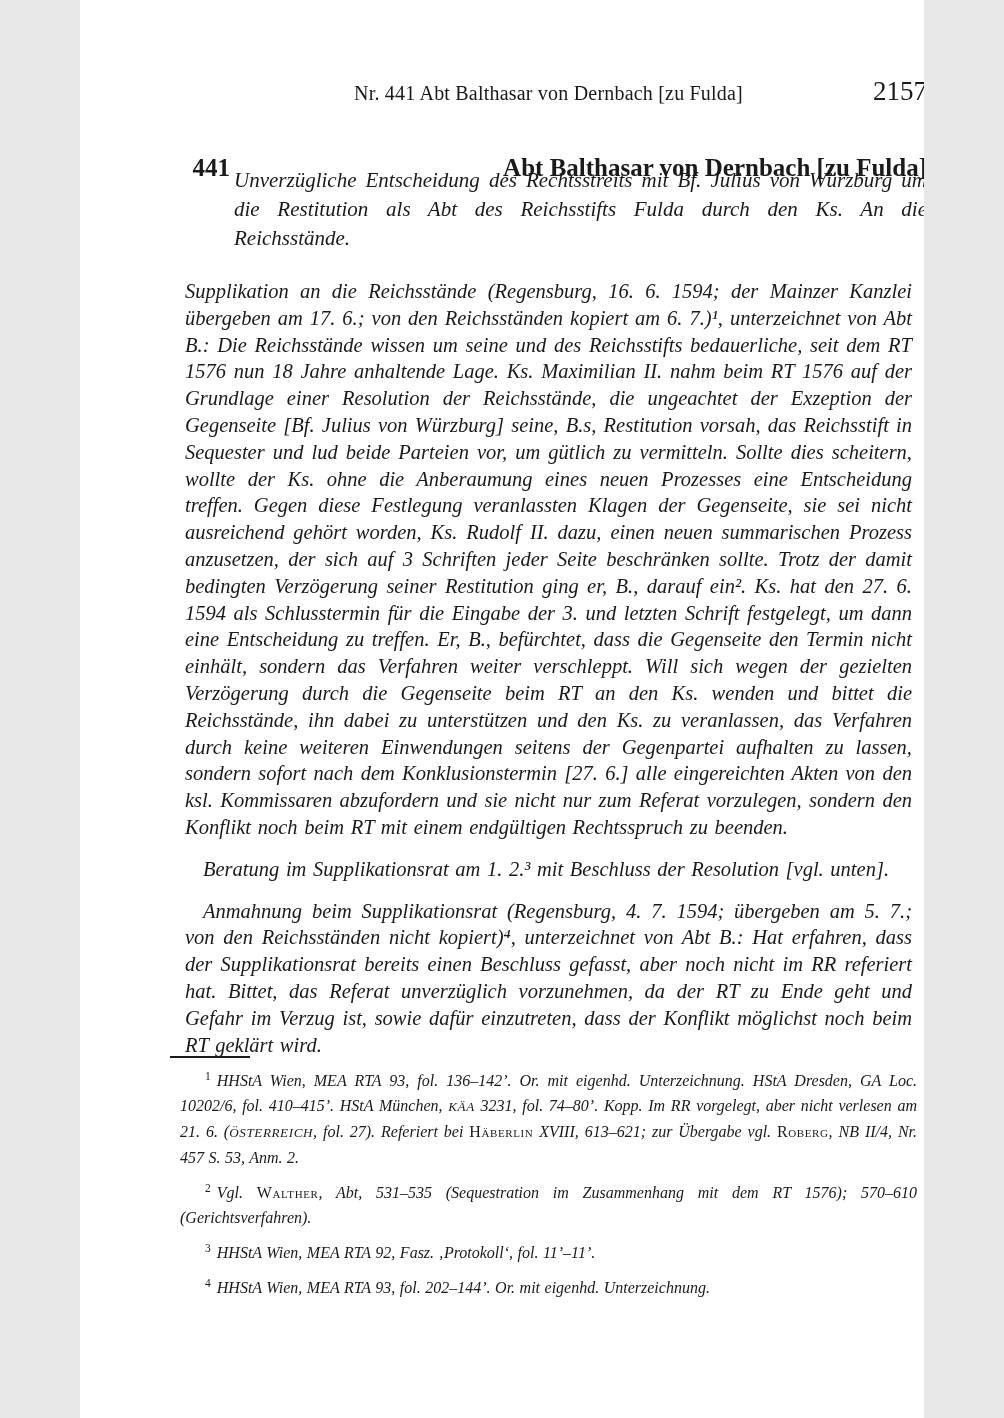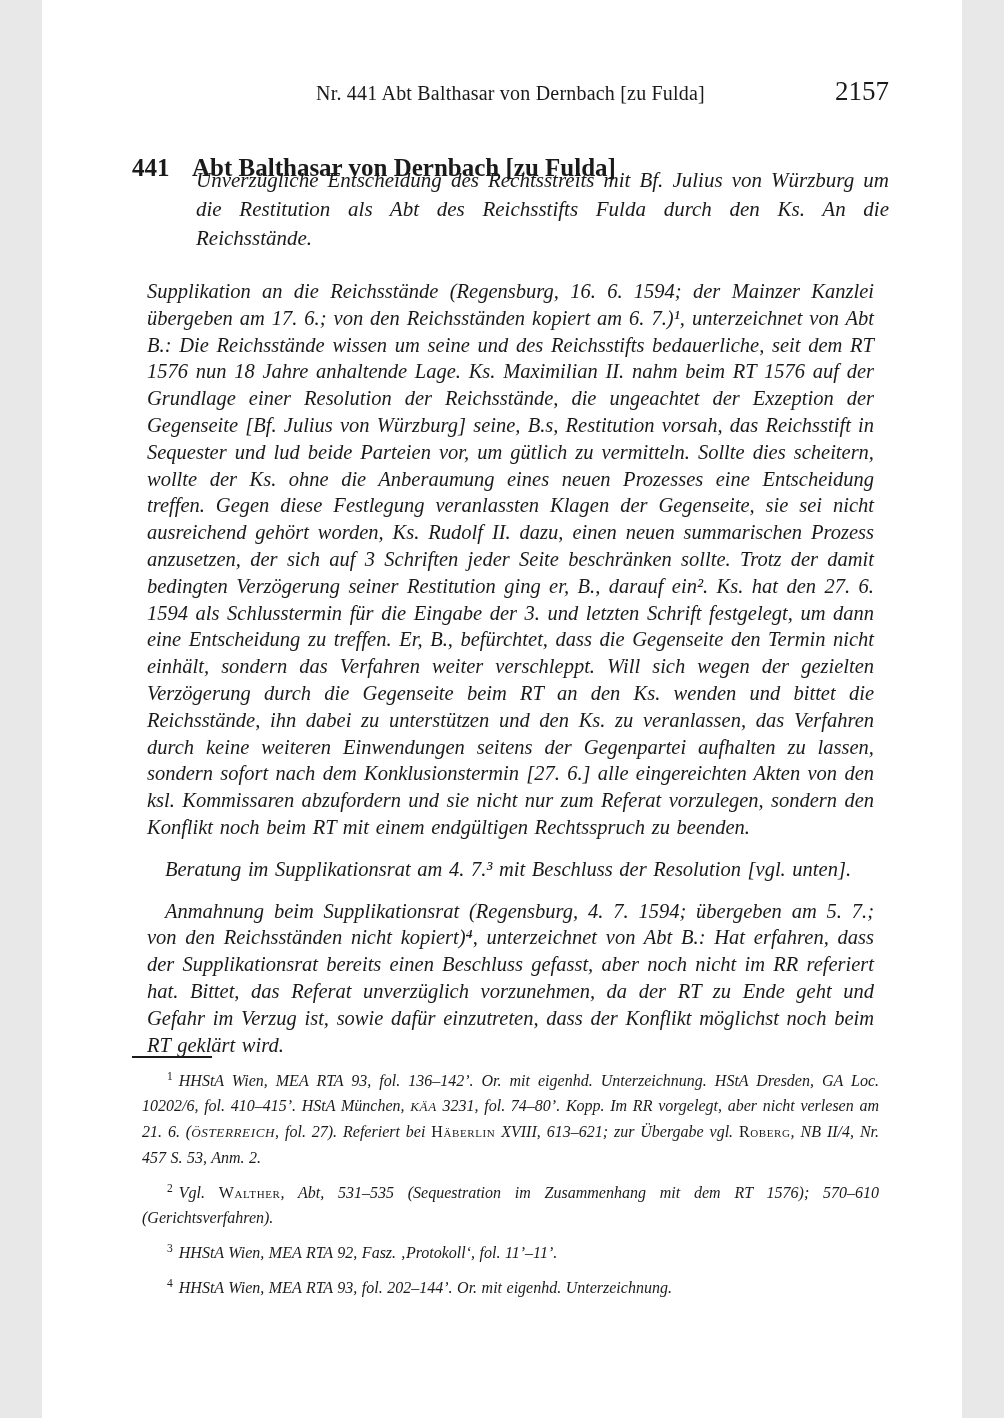--- a/index.html
+++ b/index.html
@@ -2,21 +2,21 @@
 <html lang="de"><head>
 <meta charset="utf-8">
 <style>
   html, body {
     margin: 0;
     padding: 0;
     background: #e8e8e8;
   }
   .page {
     position: relative;
-    width: 920px;
+    width: 844px;
     height: 1418px;
     margin: 0 auto;
     background: #ffffff;
     color: #1a1a1a;
     font-family: "Liberation Serif", "DejaVu Serif", serif;
     overflow: hidden;
   }
 
   
   .running-row {
@@ -46,20 +46,21 @@
     position: absolute;
     left: 90px;
     top: 116px;
     width: 757px;
     margin: 0;
     font-size: 25px;
     font-weight: bold;
     line-height: 32px;
     display: flex;
     align-items: baseline;
+    text-align: right;
   }
   .entry-number { flex: 0 0 60px; }
   .entry-title  { flex: 1 1 auto; margin-top: 36px; }
 
   
   .summary {
     position: absolute;
     left: 154px;
     top: 166px;
     width: 693px;
@@ -138,21 +139,21 @@
 
   <h1 class="entry-heading">
     <span class="entry-number">441</span>
     <span class="entry-title">Abt Balthasar von Dernbach [zu Fulda]</span>
   </h1>
 
   <p class="summary">Unverzügliche Entscheidung des Rechtsstreits mit Bf. Julius von Würzburg um die Restitution als Abt des Reichsstifts Fulda durch den Ks. An die Reichsstände.</p>
 
   <div class="body-text">
     <p class="para">Supplikation an die Reichsstände (Regensburg, 16. 6. 1594; der Mainzer Kanzlei übergeben am 17. 6.; von den Reichsständen kopiert am 6. 7.)¹, unterzeichnet von Abt B.: Die Reichsstände wissen um seine und des Reichsstifts bedauerliche, seit dem RT 1576 nun 18 Jahre anhaltende Lage. Ks. Maximilian II. nahm beim RT 1576 auf der Grundlage einer Resolution der Reichsstände, die ungeachtet der Exzeption der Gegenseite [Bf. Julius von Würzburg] seine, B.s, Restitution vorsah, das Reichsstift in Sequester und lud beide Parteien vor, um gütlich zu vermitteln. Sollte dies scheitern, wollte der Ks. ohne die Anberaumung eines neuen Prozesses eine Entscheidung treffen. Gegen diese Festlegung veranlassten Klagen der Gegenseite, sie sei nicht ausreichend gehört worden, Ks. Rudolf II. dazu, einen neuen summarischen Prozess anzusetzen, der sich auf 3 Schriften jeder Seite beschränken sollte. Trotz der damit bedingten Verzögerung seiner Restitution ging er, B., darauf ein². Ks. hat den 27. 6. 1594 als Schlusstermin für die Eingabe der 3. und letzten Schrift festgelegt, um dann eine Entscheidung zu treffen. Er, B., befürchtet, dass die Gegenseite den Termin nicht einhält, sondern das Verfahren weiter verschleppt. Will sich wegen der gezielten Verzögerung durch die Gegenseite beim RT an den Ks. wenden und bittet die Reichsstände, ihn dabei zu unterstützen und den Ks. zu veranlassen, das Verfahren durch keine weiteren Einwendungen seitens der Gegenpartei aufhalten zu lassen, sondern sofort nach dem Konklusionstermin [27. 6.] alle eingereichten Akten von den ksl. Kommissaren abzufordern und sie nicht nur zum Referat vorzulegen, sondern den Konflikt noch beim RT mit einem endgültigen Rechtsspruch zu beenden.</p>
-    <p class="para indent">Beratung im Supplikationsrat am 4. 7.³ mit Beschluss der Resolution [vgl. unten].</p>
+    <p class="para indent">Beratung im Supplikationsrat am 1. 2.³ mit Beschluss der Resolution [vgl. unten].</p>
     <p class="para indent">Anmahnung beim Supplikationsrat (Regensburg, 4. 7. 1594; übergeben am 5. 7.; von den Reichsständen nicht kopiert)⁴, unterzeichnet von Abt B.: Hat erfahren, dass der Supplikationsrat bereits einen Beschluss gefasst, aber noch nicht im RR referiert hat. Bittet, das Referat unverzüglich vorzunehmen, da der RT zu Ende geht und Gefahr im Verzug ist, sowie dafür einzutreten, dass der Konflikt möglichst noch beim RT geklärt wird.</p>
   </div>
 
   <div class="footnote-area">
     <div class="footnote-rule"></div>
     <div id="footnotes">
         <p class="footnote"><sup class="fn-marker">1</sup><span class="seg-italic">HHStA Wien, MEA RTA 93, fol. 136–142’. Or. mit eigenhd. Unterzeichnung. HStA Dresden, GA Loc. 10202/6, fol. 410–415’. HStA München, </span><span class="seg-italic-caps">KÄA</span><span class="seg-italic"> 3231, fol. 74–80’. Kopp. Im RR vorgelegt, aber nicht verlesen am 21. 6. (</span><span class="seg-italic-caps">Österreich</span><span class="seg-italic">, fol. 27). Referiert bei </span><span class="seg-smallcaps">Häberlin</span><span class="seg-italic"> XVIII, 613–621; zur Übergabe vgl. </span><span class="seg-smallcaps">Roberg</span><span class="seg-italic">, NB II/4, Nr. 457 S. 53, Anm. 2.</span></p>
         <p class="footnote"><sup class="fn-marker">2</sup><span class="seg-italic">Vgl. </span><span class="seg-smallcaps">Walther</span><span class="seg-italic">, Abt, 531–535 (Sequestration im Zusammenhang mit dem RT 1576); 570–610 (Gerichtsverfahren).</span></p>
         <p class="footnote"><sup class="fn-marker">3</sup><span class="seg-italic">HHStA Wien, MEA RTA 92, Fasz. ‚Protokoll‘, fol. 11’–11’.</span></p>
         <p class="footnote"><sup class="fn-marker">4</sup><span class="seg-italic">HHStA Wien, MEA RTA 93, fol. 202–144’. Or. mit eigenhd. Unterzeichnung.</span></p>

